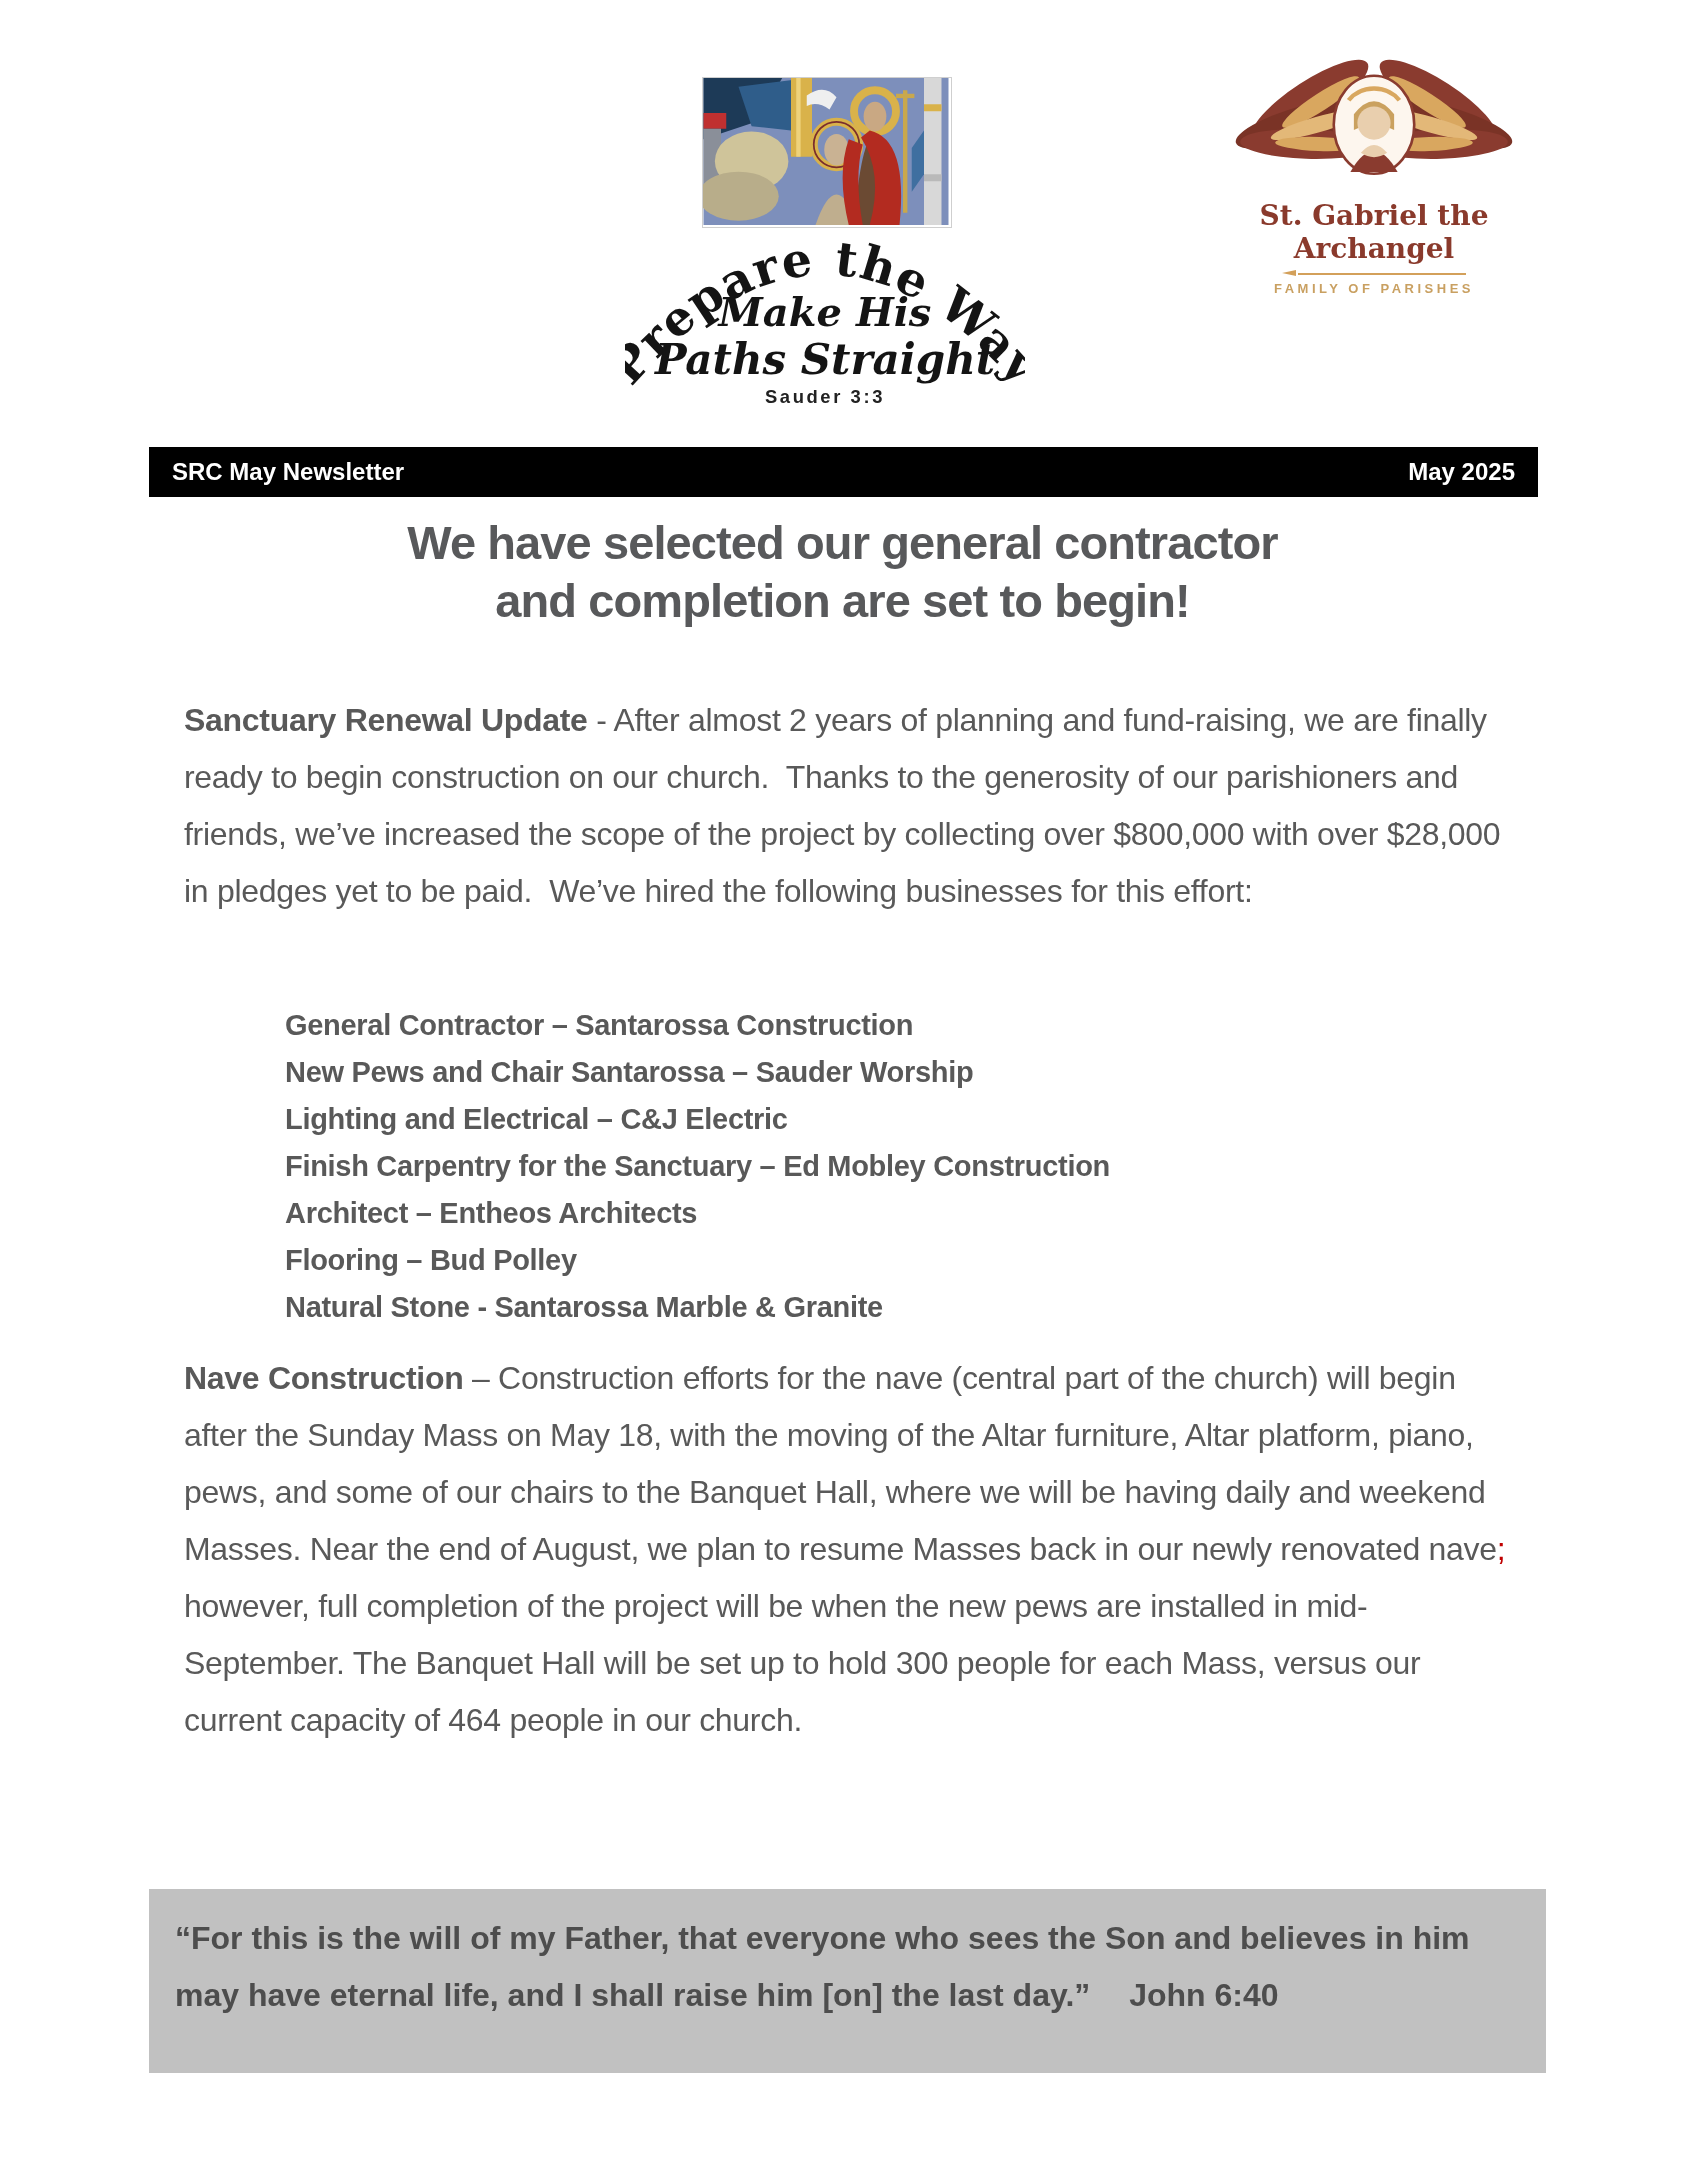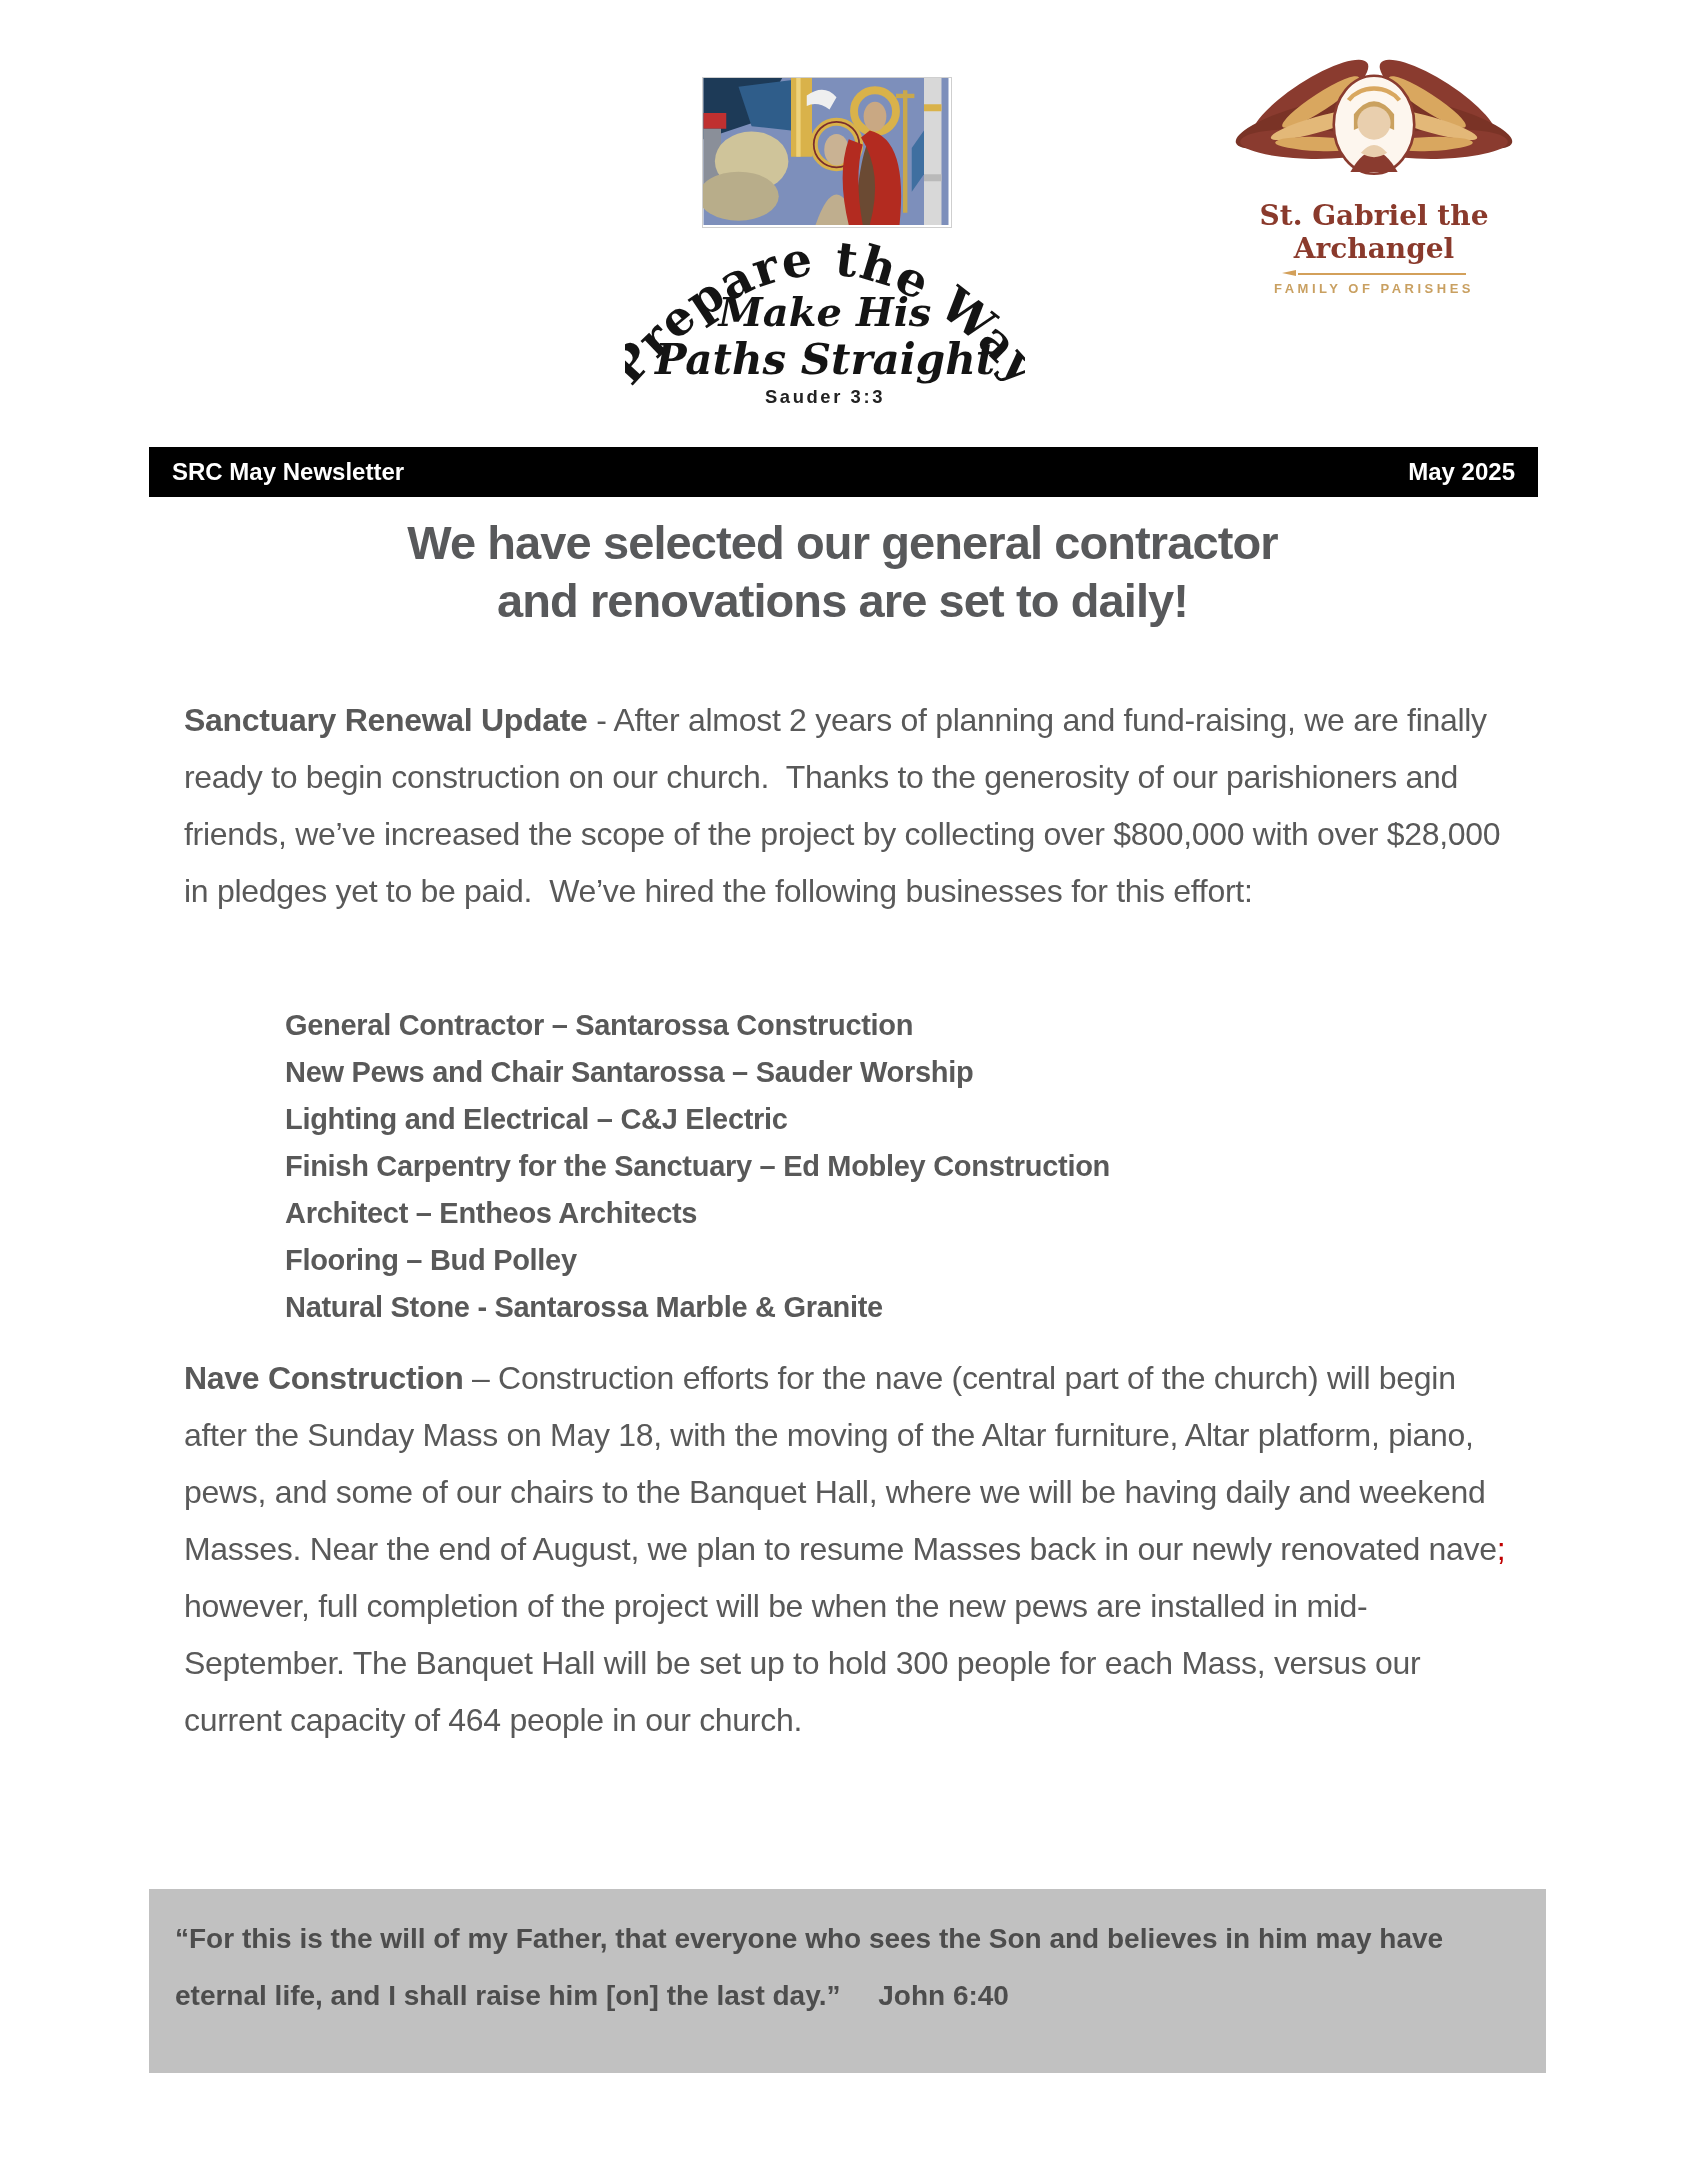--- a/index.html
+++ b/index.html
@@ -39,21 +39,21 @@
   .para b{font-weight:bold;}
   #p1{top:692px;}
   #p2{top:1350px;}
   .red{color:#c00000;}
 
   #vendors{position:absolute;left:285px;top:1002px;font-size:29px;line-height:47px;
            font-weight:bold;color:#595959;letter-spacing:-0.3px;}
 
   
   #quote{position:absolute;left:149px;top:1889px;width:1397px;height:184px;background:#c1c1c1;
-         box-sizing:border-box;padding:21px 26px;font-size:28px;line-height:57px;
+         box-sizing:border-box;padding:21px 26px;font-size:32px;line-height:57px;
          font-weight:bold;color:#4d4d4d;white-space:pre-wrap;}
   #quote .ref{margin-left:30px;}
 </style>
 </head>
 <body>
 
 <div id="page">
 
   <div id="glass">
     <svg width="246" height="147" viewBox="0 0 280 168">
@@ -128,21 +128,21 @@
     <div id="parish-sub">FAMILY OF PARISHES</div>
   </div>
 
   <div id="banner">
     <span>SRC May Newsletter</span>
     <span>May 2025</span>
   </div>
 
   <div id="headline">
     <div>We have selected our general contractor</div>
-    <div>and renovations are set to daily!</div>
+    <div>and completion are set to begin!</div>
   </div>
 
   <div id="p1" class="para"><b>Sanctuary Renewal Update</b><span> - After almost 2 years of planning and fund-raising, we are finally ready to begin construction on our church.  Thanks to the generosity of our parishioners and friends, we’ve increased the scope of the project by collecting over $800,000 with over $28,000 in pledges yet to be paid.  We’ve hired the following businesses for this effort:</span></div>
 
   <div id="vendors">
     <div>General Contractor – Santarossa Construction</div>
     <div>New Pews and Chair Santarossa – Sauder Worship</div>
     <div>Lighting and Electrical – C&amp;J Electric</div>
     <div>Finish Carpentry for the Sanctuary – Ed Mobley Construction</div>
     <div>Architect – Entheos Architects</div>

